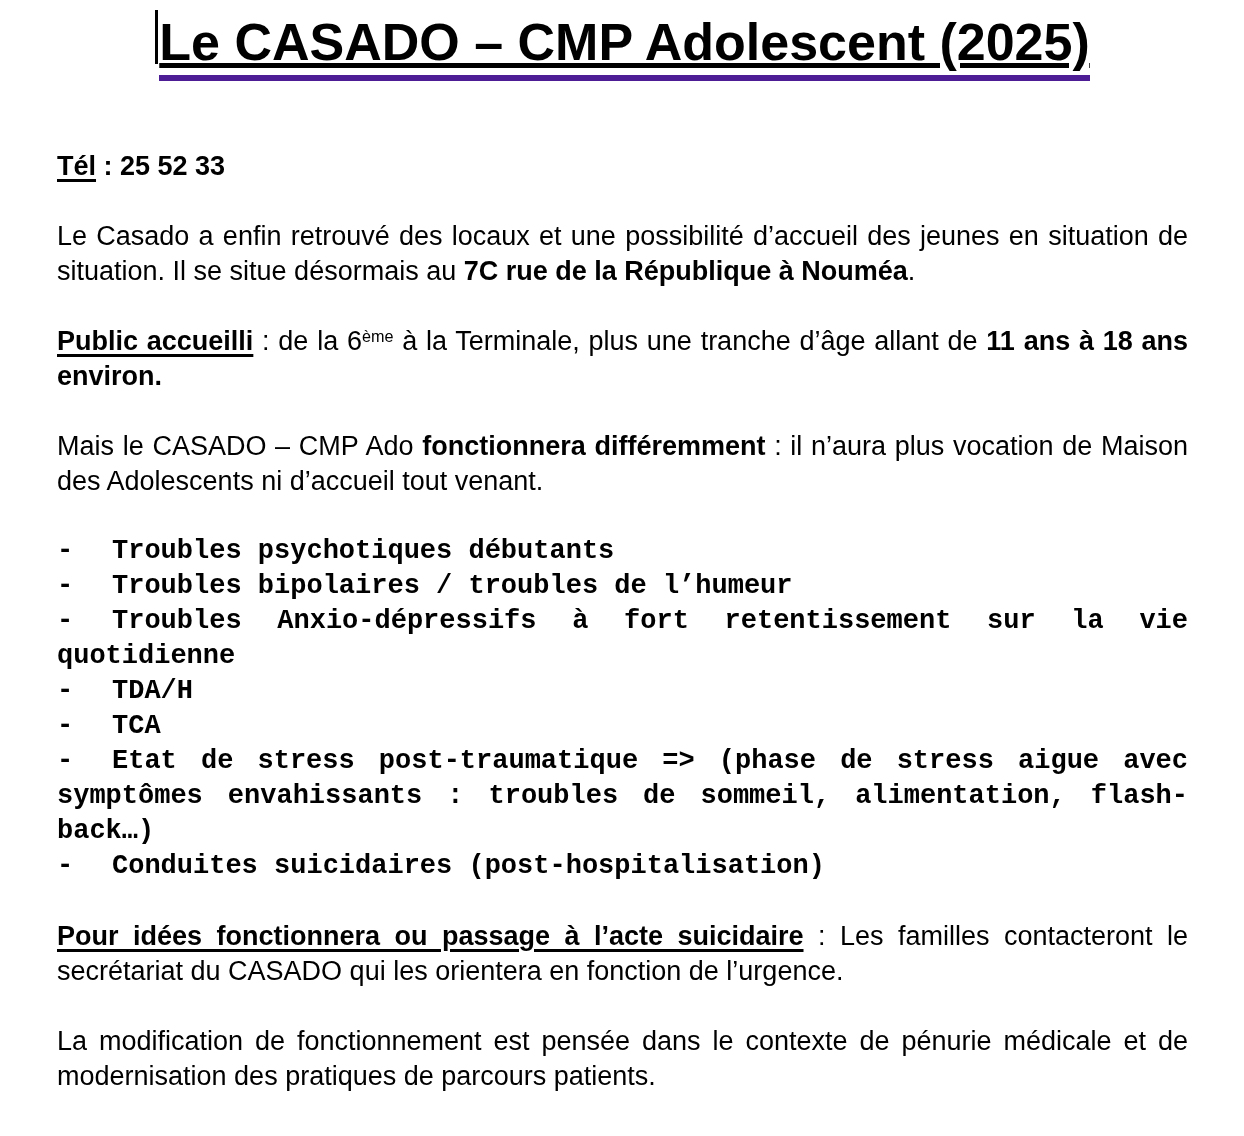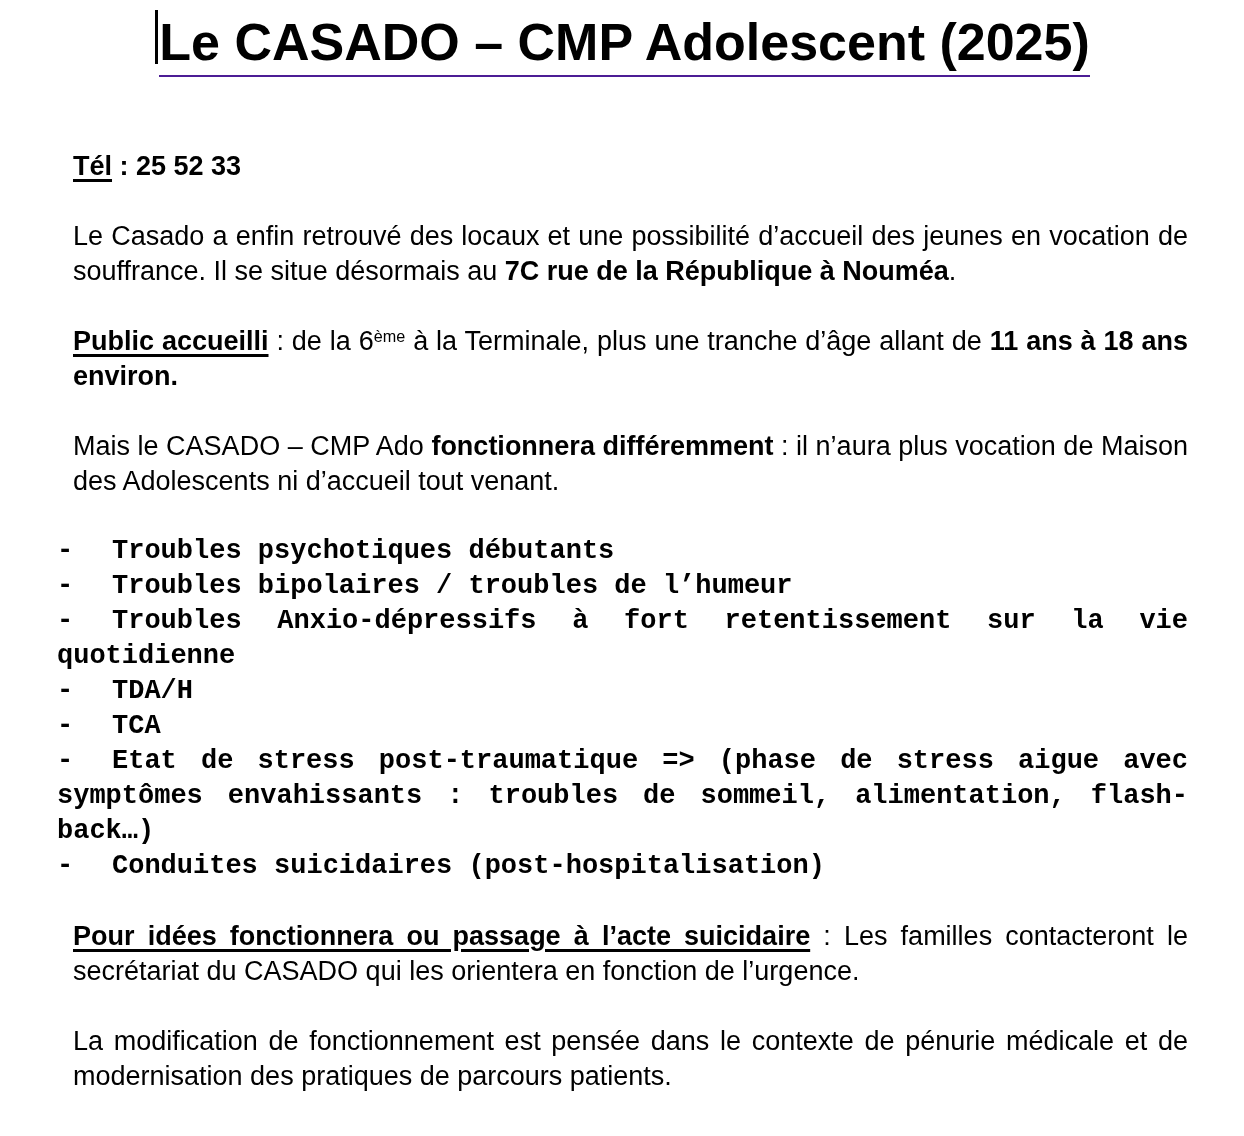--- a/index.html
+++ b/index.html
@@ -31,26 +31,27 @@
     width: 3px;
     height: 54px;
     background: #000;
     vertical-align: -4px;
     margin-right: 1px;
   }
   .doc-title {
     font-size: 52px;
     font-weight: bold;
     display: inline-block;
-    border-bottom: 2px solid #4c1d95;
+    border-bottom: 6px solid #4c1d95;
     padding-bottom: 1px;
+    text-decoration: underline;
   }
   
   p, .para {
-    margin: 0 0 35px 16px;
+    margin: 0 0 35px 0;
   }
   .just {
     text-align: justify;
   }
   .b { font-weight: bold; }
   .u {
     text-decoration: underline;
     text-decoration-thickness: 3px;
     text-underline-offset: 4px;
   }
@@ -84,21 +85,21 @@
 
   <div class="title-line">
     <span class="cursor"></span><span class="doc-title">Le CASADO – CMP Adolescent (2025)</span>
   </div>
 
   <p>
     <span class="b u">Tél</span><span class="b"> : 25 52 33</span>
   </p>
 
   <p class="just">
-    <span>Le Casado a enfin retrouvé des locaux et une possibilité d’accueil des jeunes en vocation de souffrance. Il se situe désormais au </span><span class="b">7C rue de la République à Nouméa</span><span>.</span>
+    <span>Le Casado a enfin retrouvé des locaux et une possibilité d’accueil des jeunes en situation de situation. Il se situe désormais au </span><span class="b">7C rue de la République à Nouméa</span><span>.</span>
   </p>
 
   <p class="just">
     <span class="b u">Public accueilli</span><span> : de la 6</span><sup class="ord">ème</sup><span> à la Terminale, plus une tranche d’âge allant de </span><span class="b">11 ans à 18 ans environ.</span>
   </p>
 
   <div class="para">
     <div class="just">
       <span>Mais le CASADO – CMP Ado </span><span class="b">fonctionnera différemment</span><span> : il n’aura plus vocation de Maison des Adolescents ni d’accueil tout venant.</span>
     </div>

